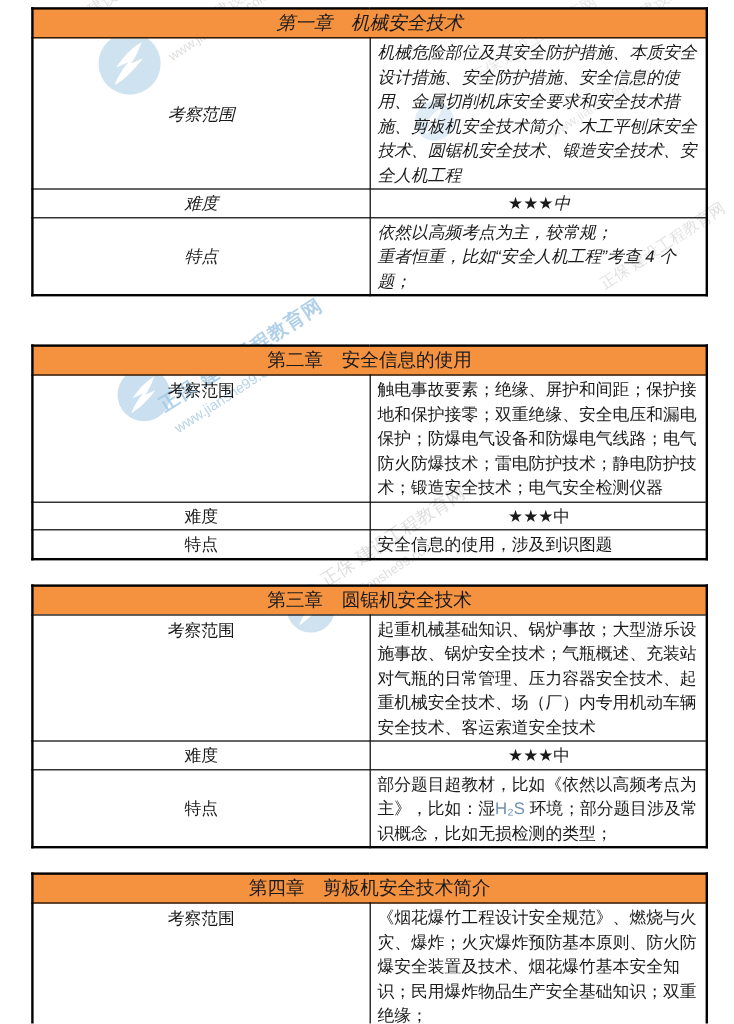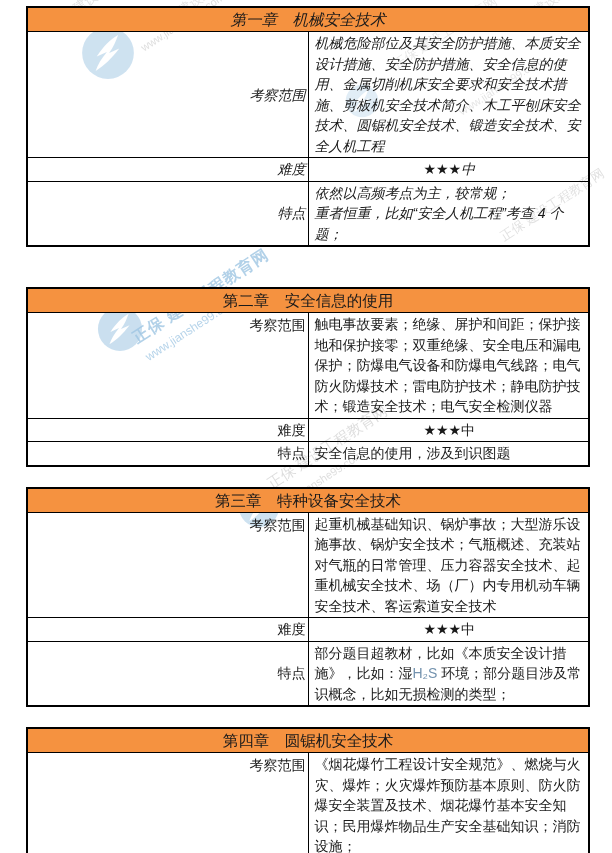--- a/index.html
+++ b/index.html
@@ -41,21 +41,21 @@
   th.chapter-header{
     background:var(--header-bg);
     font-weight:normal;
     font-size:15.5px;
     line-height:19px;
     padding:2px 0;
     text-align:center;
   }
   td.label-cell{
     width:182px;
-    text-align:right;
+    text-align:center;
     font-size:14px;
     line-height:20px;
     padding:1px 2px;
     vertical-align:middle;
   }
   td.label-cell.valign-top{vertical-align:top;padding-top:2px;}
   td.content-cell{
     font-size:14px;
     line-height:20.5px;
     padding:1px 4px 1px 6px;
@@ -139,44 +139,44 @@
         </tr>
         <tr>
           <td class="label-cell">特点</td>
           <td class="content-cell"><span>安全信息的使用，涉及到识图题</span></td>
         </tr>
       </tbody>
     </table>
     <table class="chapter">
       <thead>
         <tr>
-          <th class="chapter-header" colspan="2">第三章　特种设备安全技术</th>
+          <th class="chapter-header" colspan="2">第三章　圆锯机安全技术</th>
         </tr>
       </thead>
       <tbody>
         <tr>
           <td class="label-cell valign-top">考察范围</td>
           <td class="content-cell"><span>起重机械基础知识、锅炉事故；大型游乐设施事故、锅炉安全技术；气瓶概述、充装站对气瓶的日常管理、压力容器安全技术、起重机械安全技术、场（厂）内专用机动车辆安全技术、客运索道安全技术</span></td>
         </tr>
         <tr>
           <td class="label-cell">难度</td>
           <td class="content-cell align-center"><span>★★★中</span></td>
         </tr>
         <tr>
           <td class="label-cell">特点</td>
-          <td class="content-cell"><span>部分题目超教材，比如《本质安全设计措施》，比如：湿</span><span class="chem">H₂S </span><span>环境；部分题目涉及常识概念，比如无损检测的类型；</span></td>
+          <td class="content-cell"><span>部分题目超教材，比如《依然以高频考点为主》，比如：湿</span><span class="chem">H₂S </span><span>环境；部分题目涉及常识概念，比如无损检测的类型；</span></td>
         </tr>
       </tbody>
     </table>
     <table class="chapter no-gap">
       <thead>
         <tr>
-          <th class="chapter-header" colspan="2">第四章　圆锯机安全技术</th>
+          <th class="chapter-header" colspan="2">第四章　剪板机安全技术简介</th>
         </tr>
       </thead>
       <tbody>
         <tr>
           <td class="label-cell valign-top">考察范围</td>
-          <td class="content-cell"><span>《烟花爆竹工程设计安全规范》、燃烧与火灾、爆炸；火灾爆炸预防基本原则、防火防爆安全装置及技术、烟花爆竹基本安全知识；民用爆炸物品生产安全基础知识；消防设施；</span></td>
+          <td class="content-cell"><span>《烟花爆竹工程设计安全规范》、燃烧与火灾、爆炸；火灾爆炸预防基本原则、防火防爆安全装置及技术、烟花爆竹基本安全知识；民用爆炸物品生产安全基础知识；双重绝缘；</span></td>
         </tr>
       </tbody>
     </table>
   </main>
 
 </body></html>

